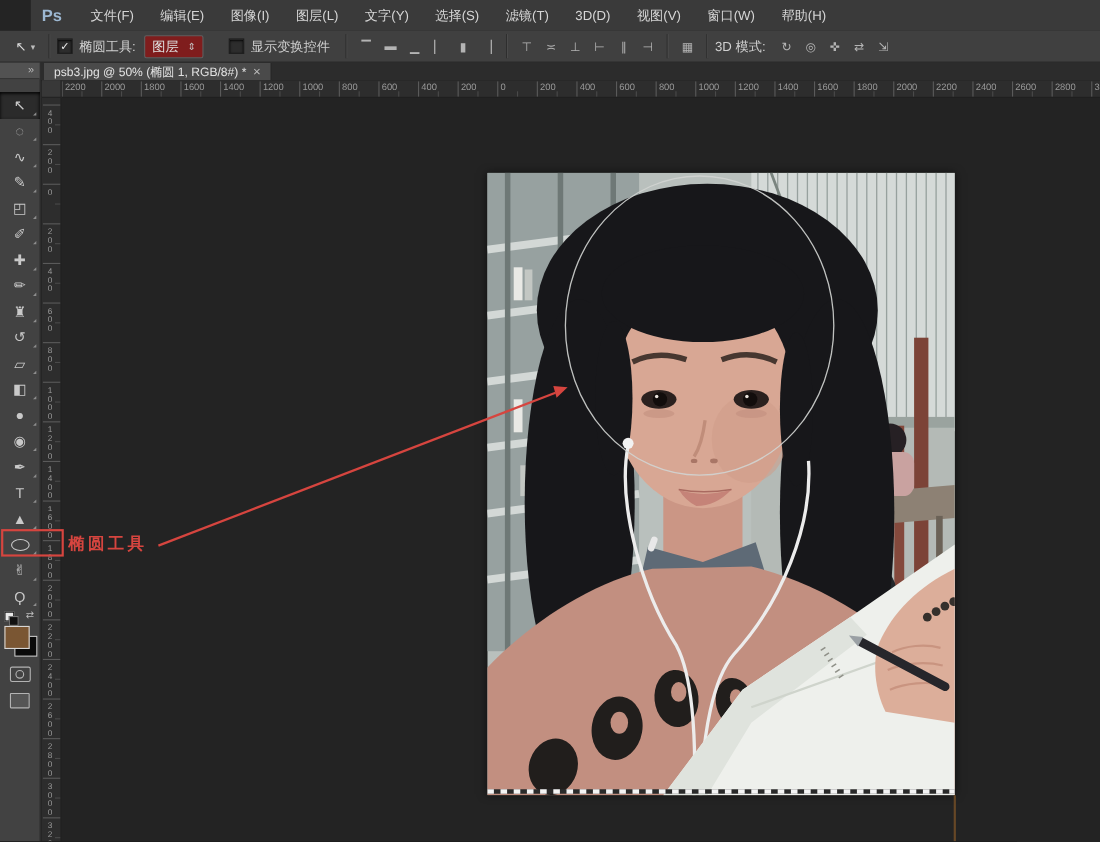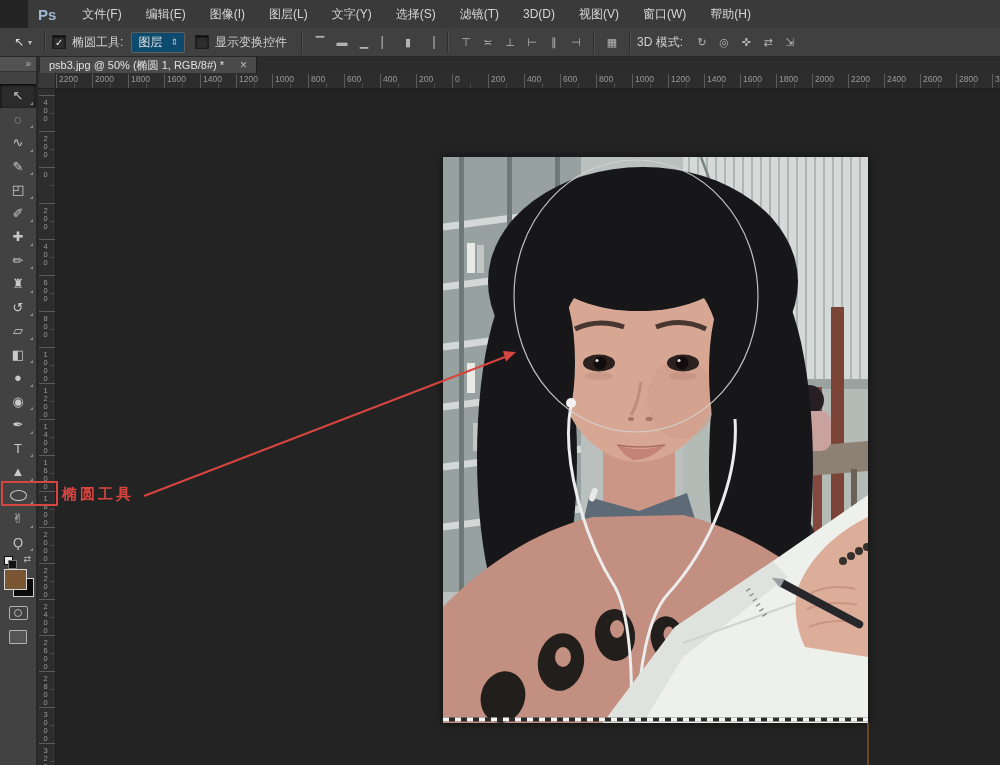--- a/index.html
+++ b/index.html
@@ -14,22 +14,22 @@
   
   .optionsbar{position:absolute;top:28px;left:0;right:0;height:29px;background:#404040;
               border-bottom:1px solid #272727;display:flex;align-items:center;font-size:12px;
               color:#cfcfcf;padding-left:8px;box-sizing:border-box;z-index:3;}
   .tool-preset{display:flex;align-items:center;gap:4px;padding:2px 6px;color:#dedede;font-size:12px;}
   .caret{font-size:8px;color:#bdbdbd;}
   .sep{width:1px;height:22px;background:#2e2e2e;border-right:1px solid #4f4f4f;margin:0 6px;}
   .cb{width:12px;height:12px;background:#2d2d2d;border:1px solid #1e1e1e;box-shadow:inset 0 1px 2px #000;
       display:inline-flex;align-items:center;justify-content:center;font-size:10px;color:#efefef;margin-right:6px;}
   .lbl{margin-right:8px;white-space:nowrap;}
-  .dropdown{background:#0c4a6e;border:1px solid #5f5f5f;border-radius:2px;padding:1px 6px;display:flex;
-            align-items:center;gap:8px;color:#e0e0e0;margin-right:10px;}
+  .dropdown{background:#7f1d1d;border:1px solid #5f5f5f;border-radius:2px;padding:1px 6px;display:flex;
+            align-items:center;gap:8px;color:#e0e0e0;margin-right:23px;}
   .dd-arrows{font-size:9px;color:#c4c4c4;}
   .icon-group{display:flex;align-items:center;}
   .opt-icon{color:#b4b4b4;font-size:11px;width:22px;text-align:center;cursor:default;}
   
   .toolbar{position:absolute;top:57px;left:0;width:36px;bottom:0;background:#424242;
            border-right:1px solid #2a2a2a;z-index:3;}
   .tb-head{height:14px;background:#525252;color:#b8b8b8;font-size:10px;text-align:right;
            padding-right:5px;line-height:13px;border-bottom:1px solid #323232;}
   .tools{position:absolute;top:27px;left:0;width:36px;}
   .tool{width:36px;height:23.5px;display:flex;align-items:center;justify-content:center;
@@ -46,21 +46,21 @@
   .bg-swatch{position:absolute;left:13px;top:10px;width:19px;height:17px;border:1px solid #cfcfcf;background:#0a0a0a;}
   .fg-swatch{position:absolute;left:4px;top:1px;width:21px;height:19px;border:1px solid #d6d6d6;background:#7a5633;}
   .btn-slot{position:absolute;left:0;width:36px;height:22px;display:flex;align-items:center;justify-content:center;}
   .qm-icon{width:17px;height:12px;border:1px solid #b3b3b3;border-radius:2px;display:flex;align-items:center;justify-content:center;}
   .qm-icon::after{content:"";width:6px;height:6px;border:1px solid #b3b3b3;border-radius:50%;}
   .sm-icon{width:16px;height:12px;border:1px solid #b3b3b3;border-radius:1px;background:#555;}
   
   .tabbar{position:absolute;top:57px;left:36px;right:0;height:16px;background:#2c2c2c;
           border-bottom:1px solid #1d1d1d;z-index:2;}
   .tab{position:absolute;left:4px;top:0;height:16px;background:#4a4a4a;color:#e2e2e2;font-size:11px;
-       display:flex;align-items:center;padding:0 9px;gap:16px;border-right:1px solid #1f1f1f;white-space:nowrap;text-align:center;}
+       display:flex;align-items:center;padding:0 9px;gap:6px;border-right:1px solid #1f1f1f;white-space:nowrap;text-align:center;}
   .tab-close{color:#bdbdbd;font-size:12px;line-height:10px;}
   
   .hruler{position:absolute;top:73px;left:38px;right:0;height:15px;background:#2d2d2d;
           border-bottom:1px solid #1e1e1e;overflow:hidden;z-index:2;}
   .htick{position:absolute;bottom:0;width:1px;height:14px;background:#5a5a5a;}
   .htick.m{height:5px;background:#4a4a4a;}
   .hlabel{position:absolute;top:1px;font-size:8.5px;color:#9a9a9a;letter-spacing:0;}
   .ruler-corner{position:absolute;top:73px;left:38px;width:17px;height:15px;background:#383838;
                 border-right:1px solid #222;border-bottom:1px solid #222;z-index:3;}
   .vruler{position:absolute;top:88px;left:38px;width:17px;bottom:0;background:#2d2d2d;

